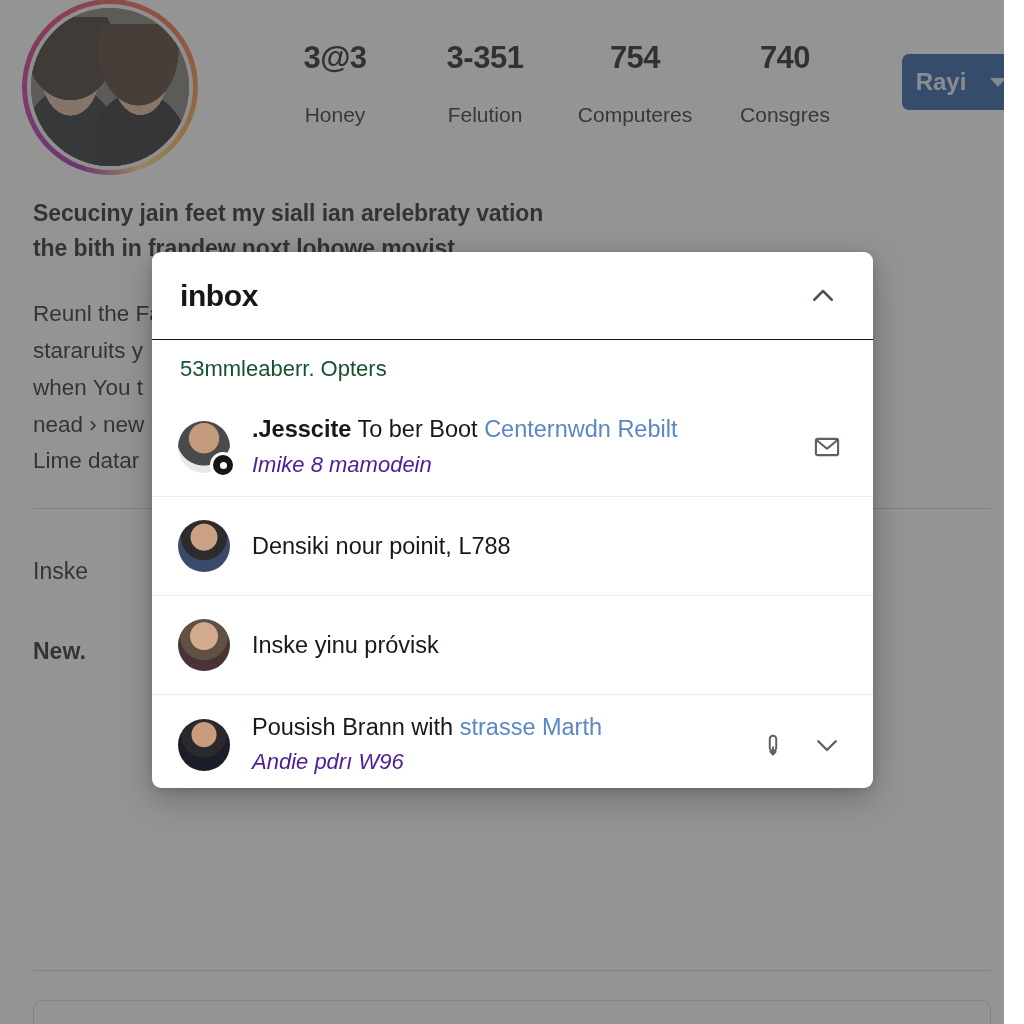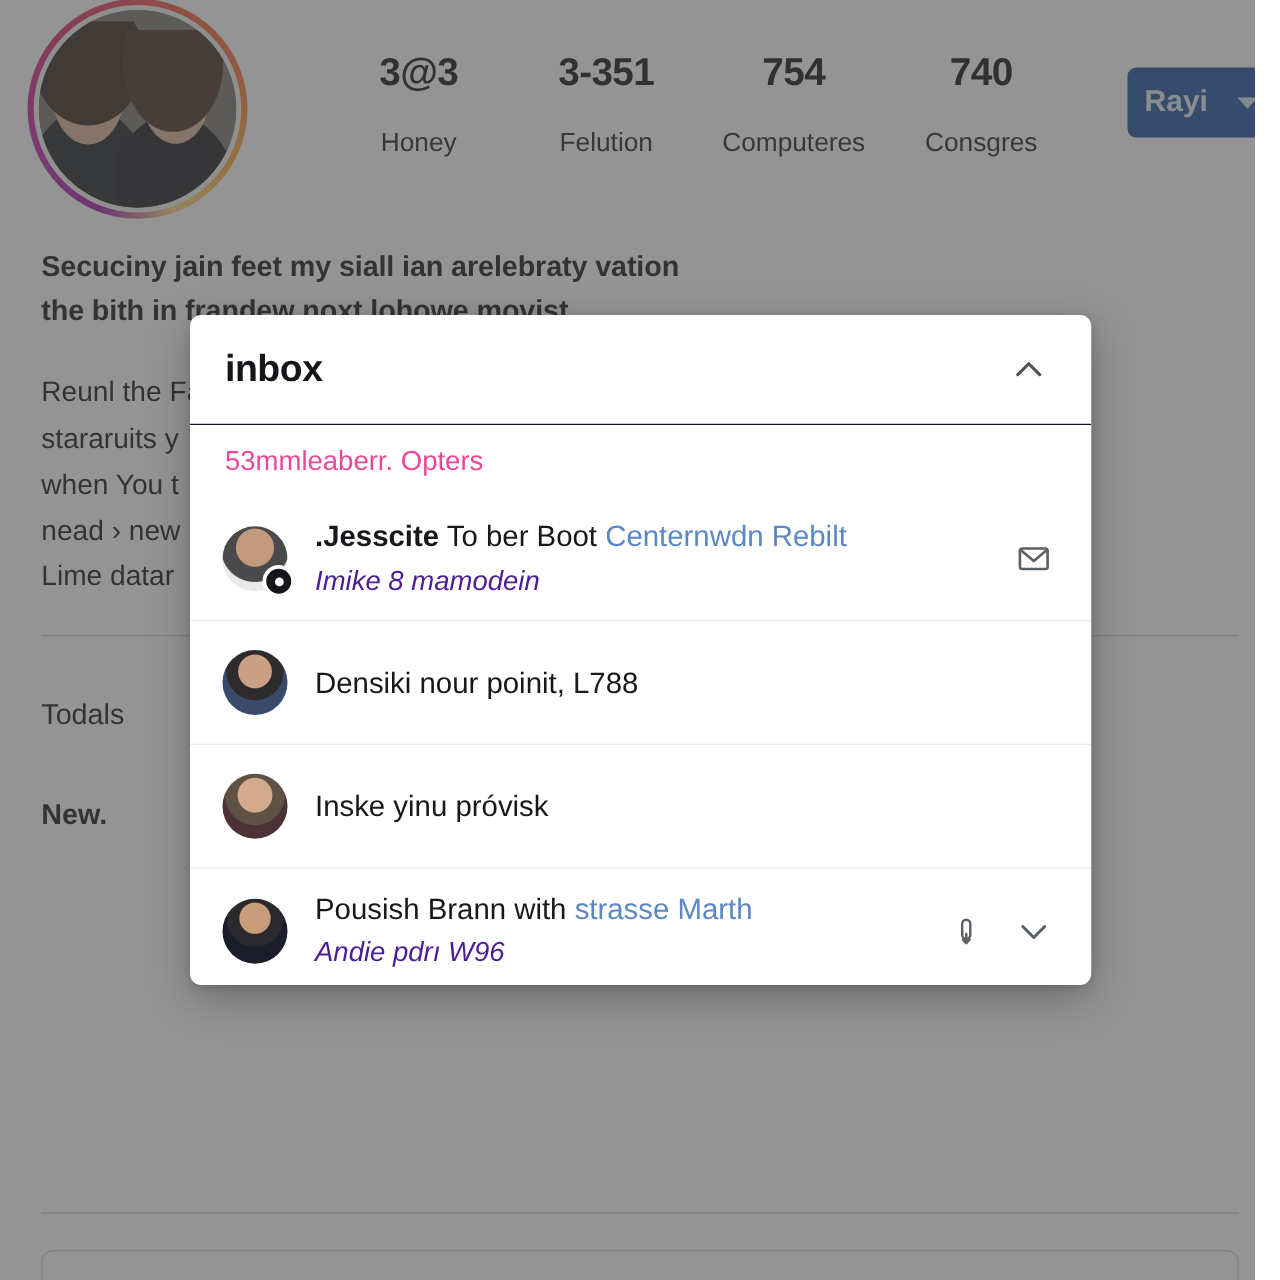--- a/index.html
+++ b/index.html
@@ -252,21 +252,21 @@
   .modal-subheader {
     height: 58px;
     flex: 0 0 auto;
     display: flex;
     align-items: center;
     padding: 0 28px;
     box-sizing: border-box;
   }
   .modal-subheader-text {
     font-size: 22px;
-    color: #ec4899;
+    color: #14532d;
   }
 
   .message-list {
     flex: 1 1 auto;
     overflow: hidden;
   }
 
   .message-row {
     display: flex;
     align-items: center;
@@ -392,21 +392,21 @@
         <div>stararuits y</div>
         <div>when You t</div>
         <div>nead › new</div>
         <div>Lime datar</div>
       </div>
     </div>
 
     <div class="bg-divider"></div>
 
     <div class="bg-todals">
-      <span>Todals</span>
+      <span>Inske</span>
       <span class="strong">New.</span>
     </div>
 
     <div class="bg-divider2"></div>
 
     <div class="bottom-card">
       
       
     </div>
 

